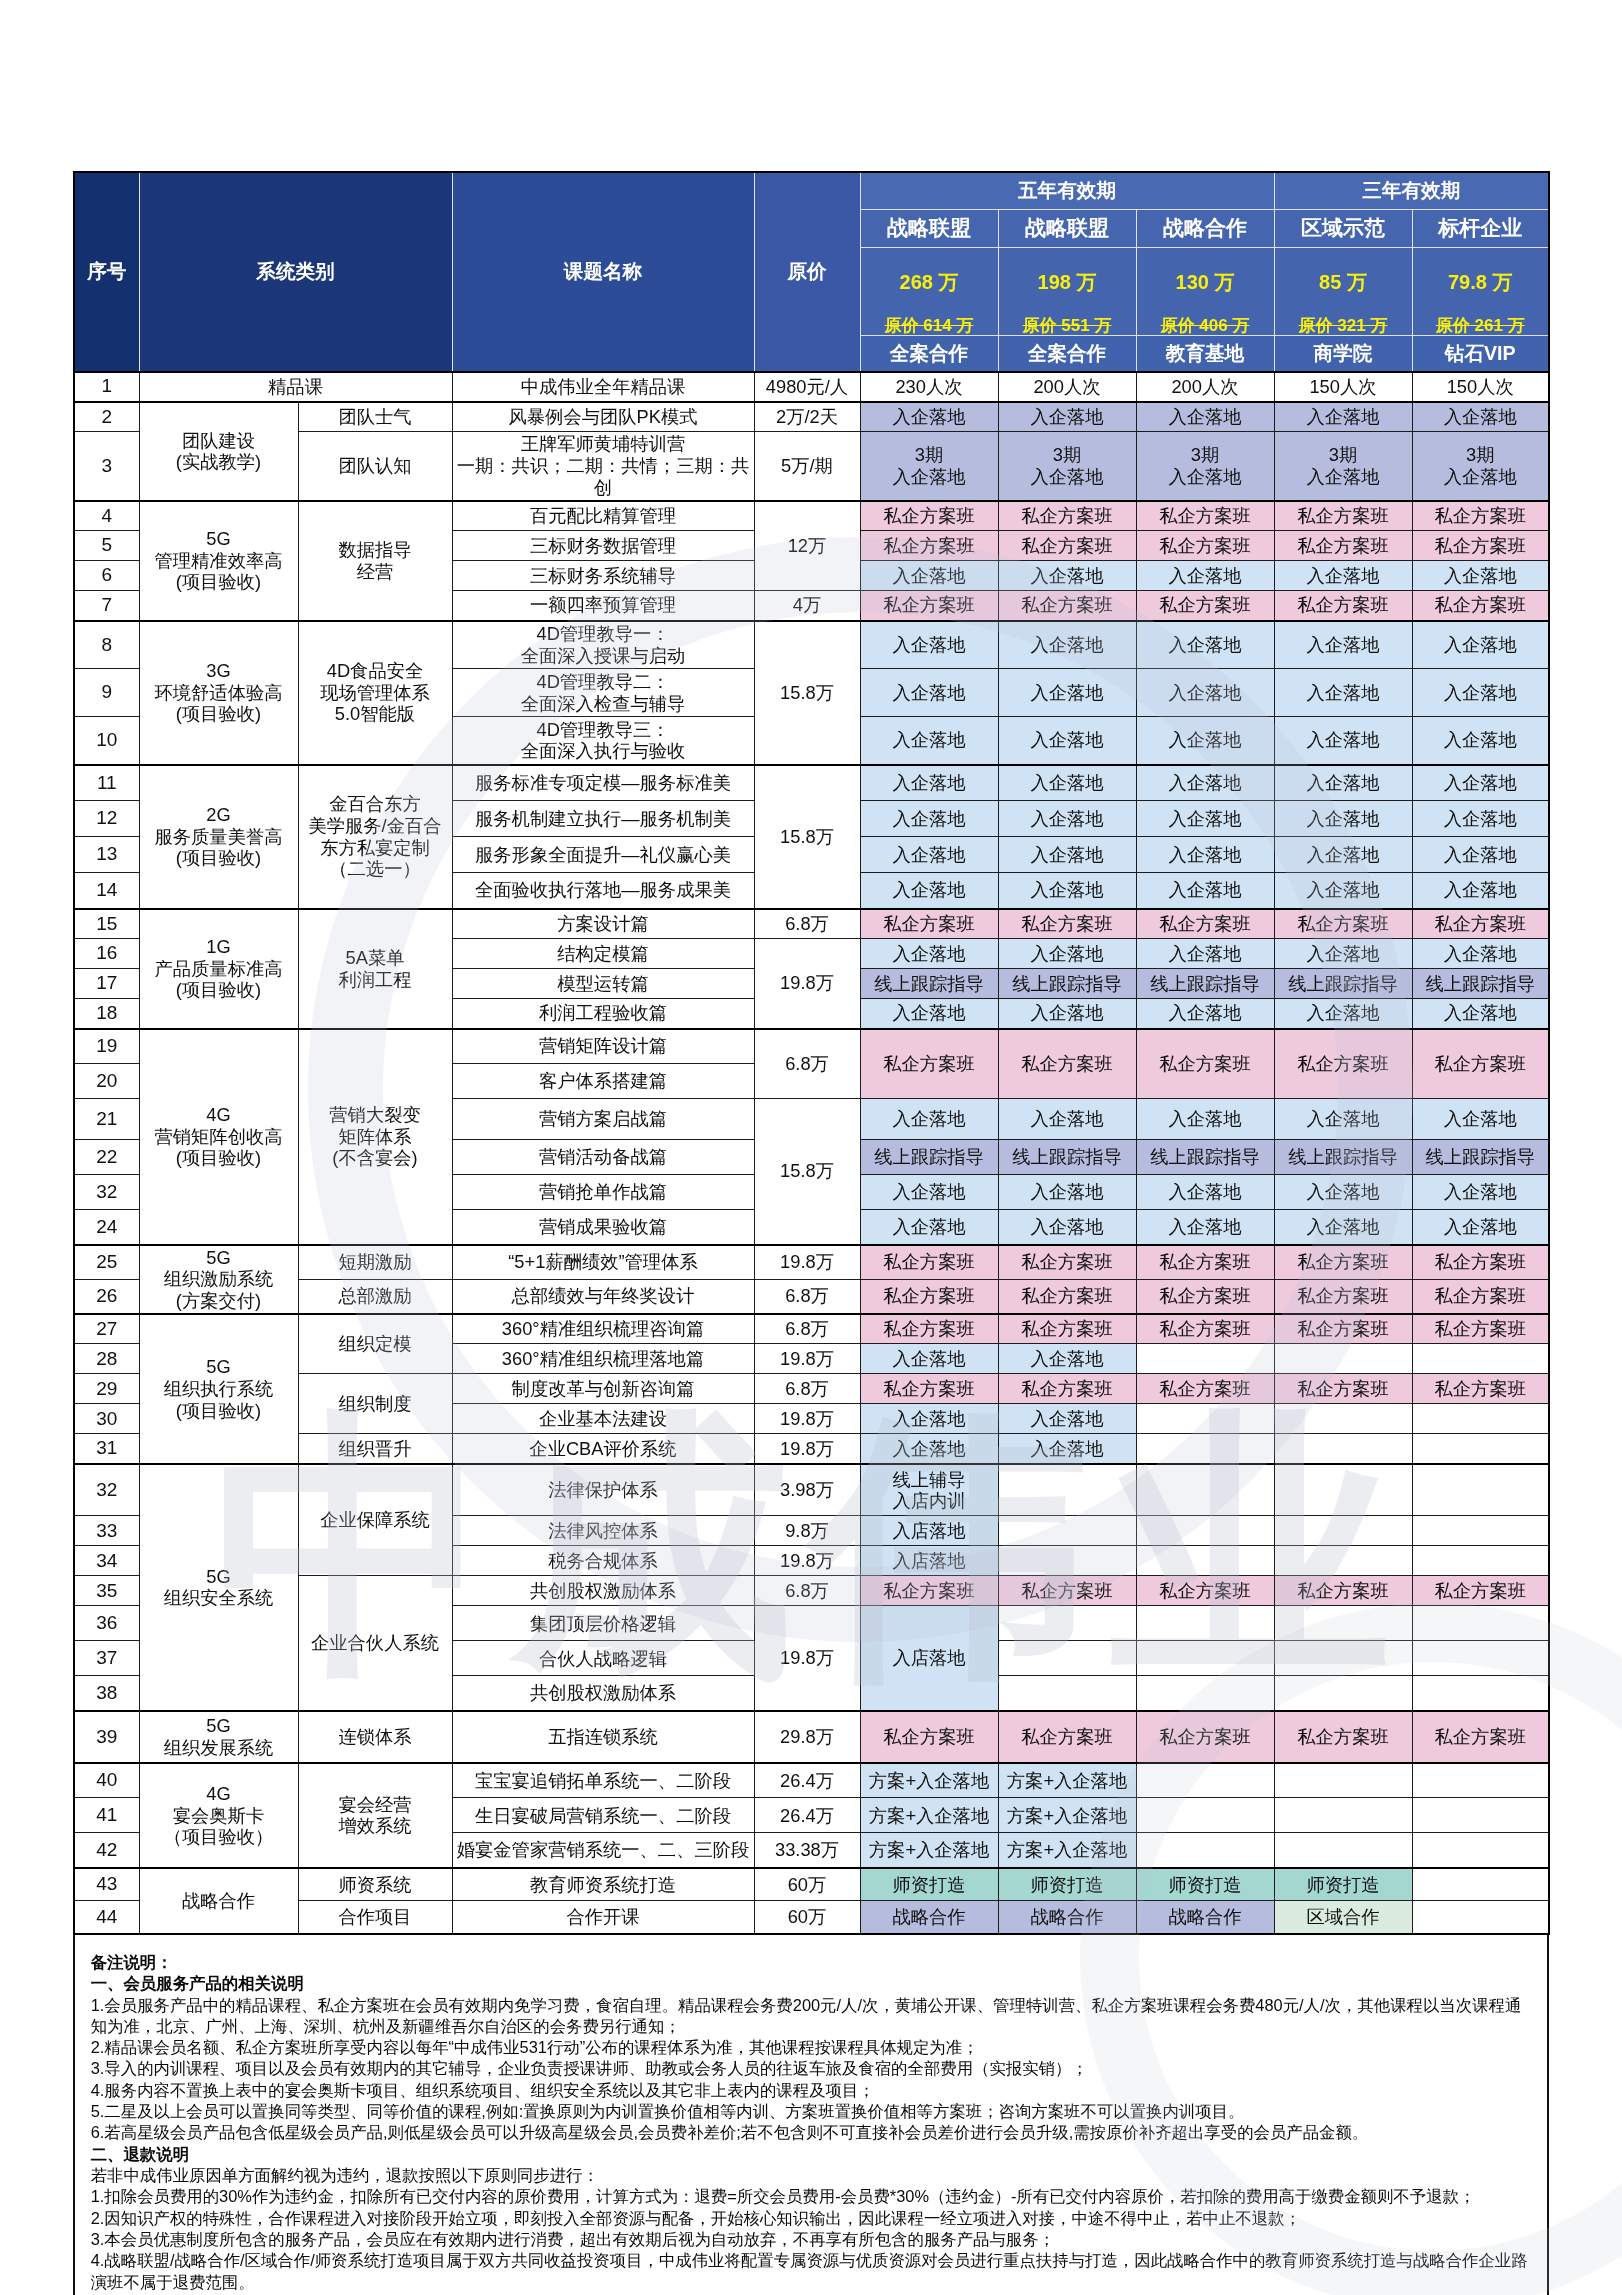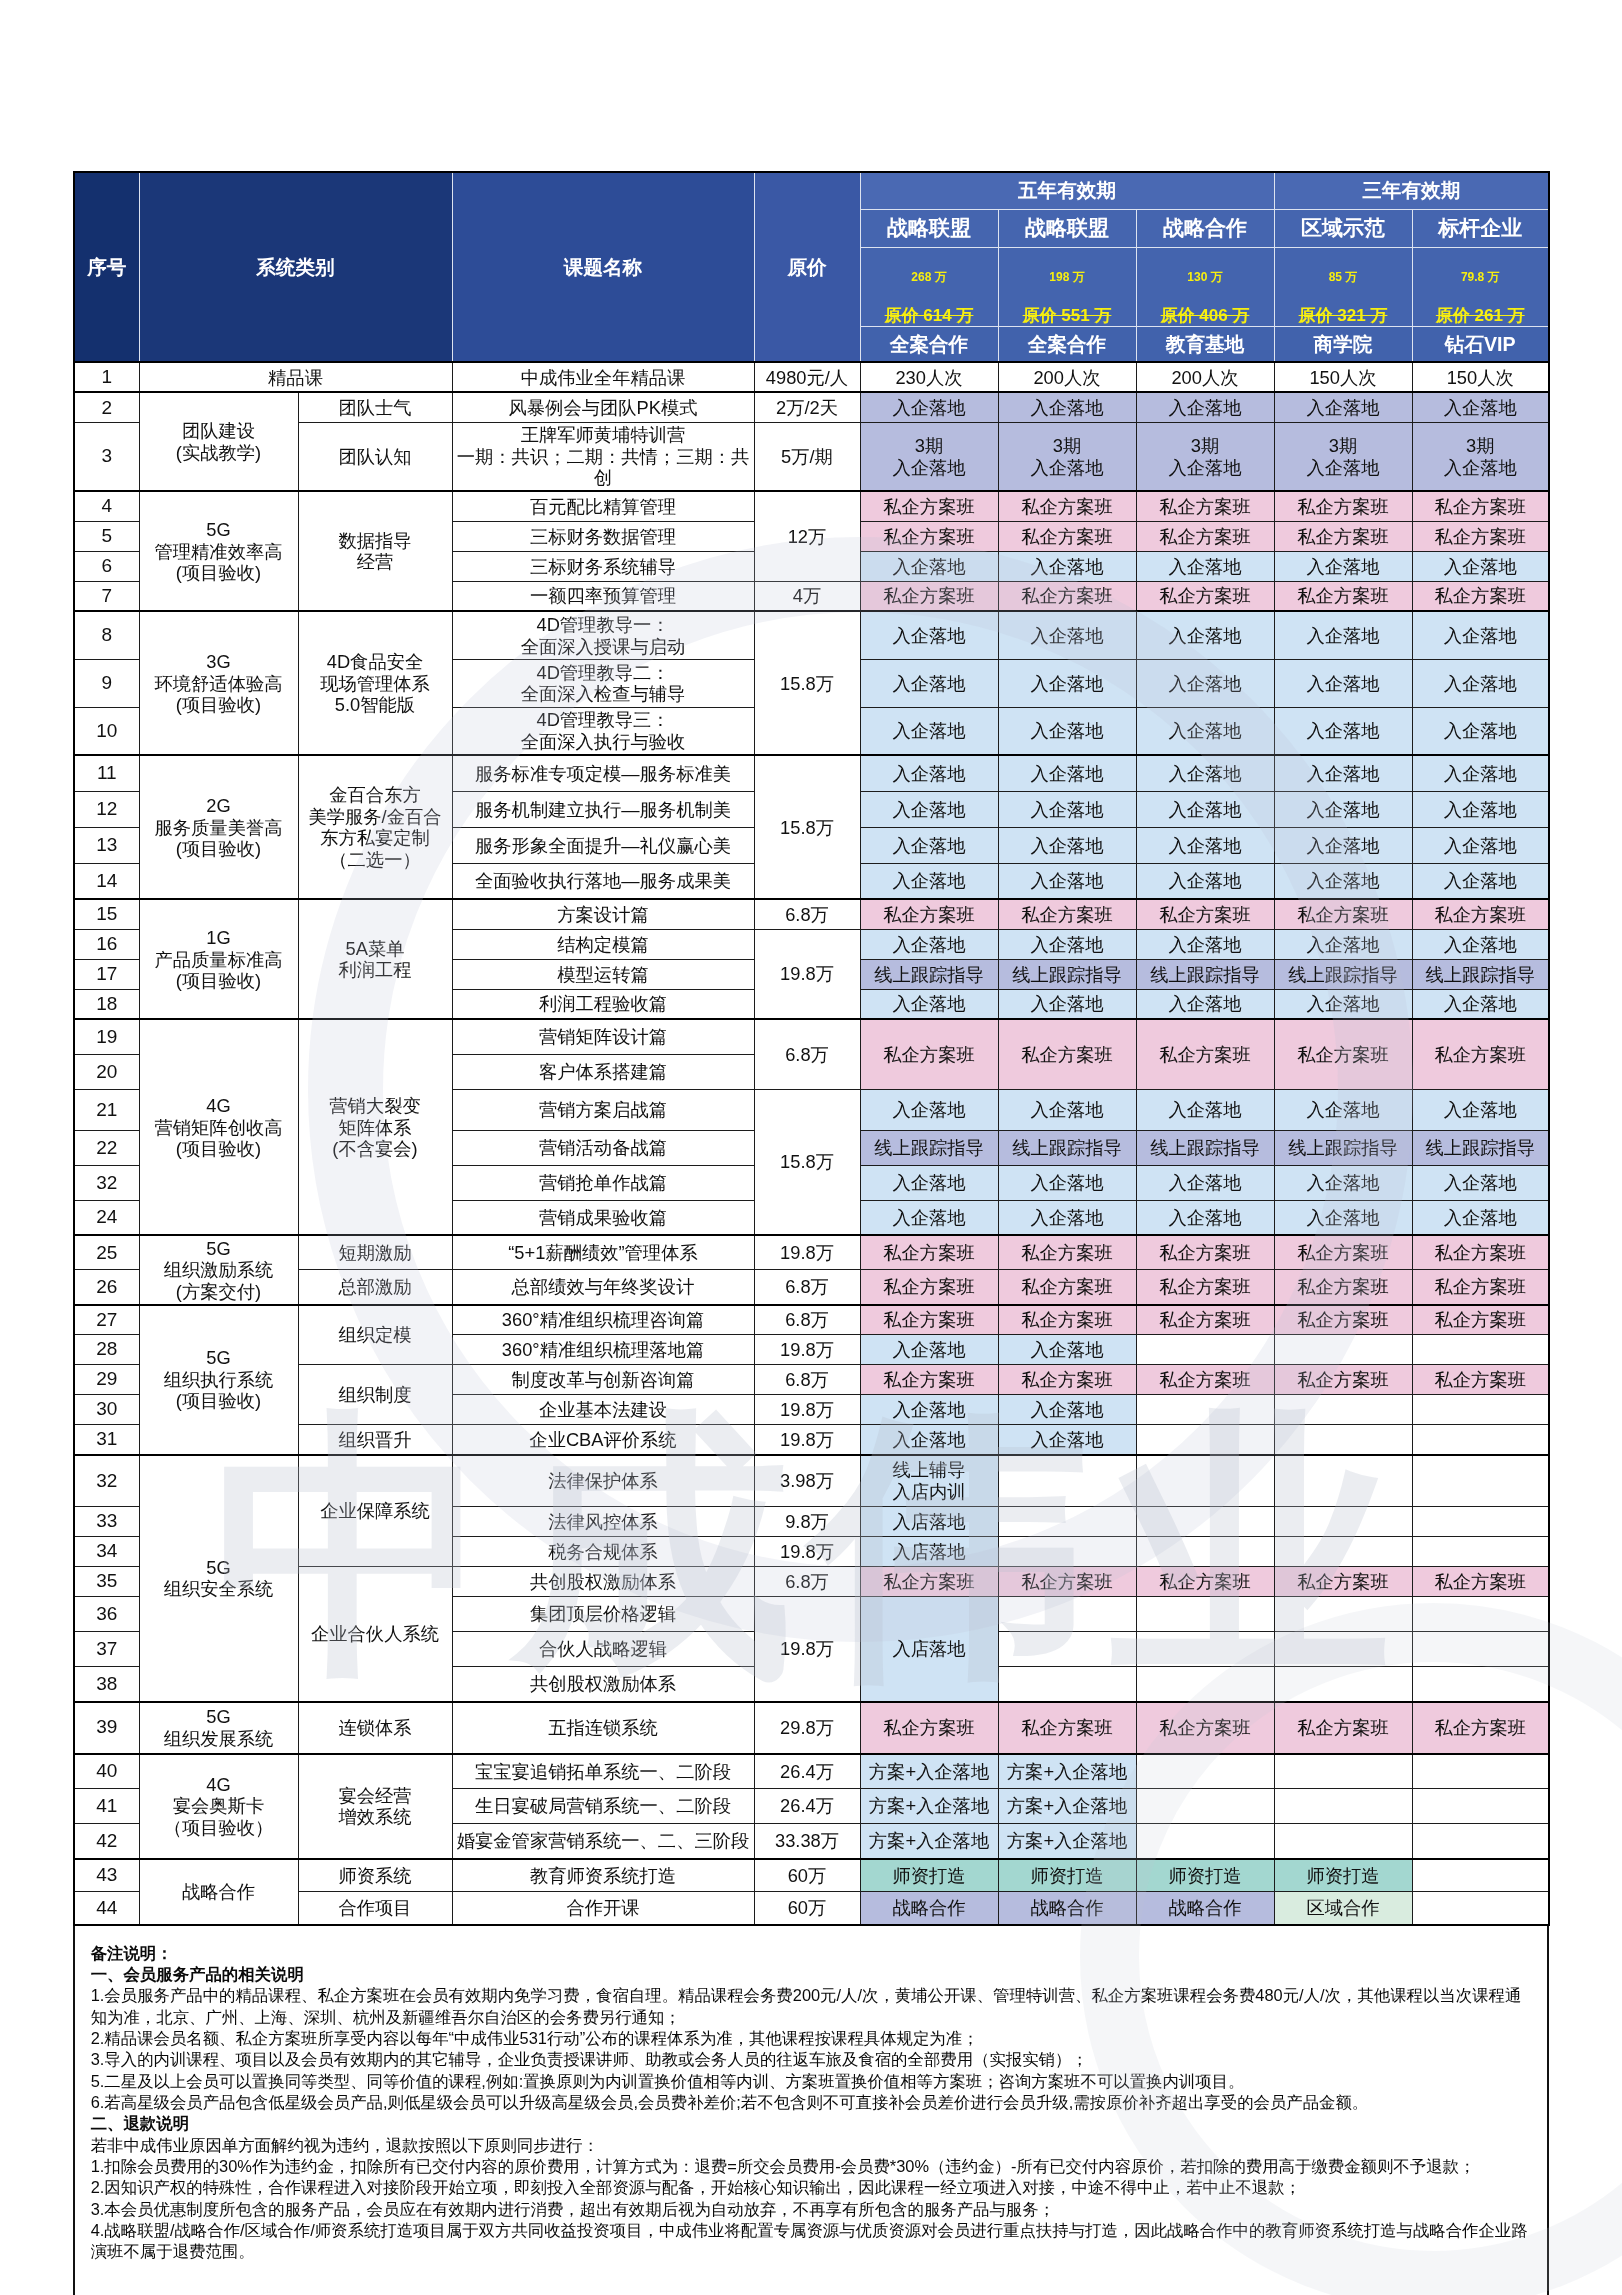--- a/index.html
+++ b/index.html
@@ -14,21 +14,21 @@
   thead th{border:1.3px solid #dde3f0;color:#fff;font-weight:700;font-size:19.6px;}
   thead tr.hr1{height:37px;}thead tr.hr2{height:38px;}thead tr.hr3{height:41px;}thead tr.hr4{height:36px;}
   .hseq{background:#14306e;}
   .hcat{background:#1b3778;}
   .hcourse{background:#2d4c97;}
   .hprice{background:#3a58a5;}
   .hperiod{background:#4a69b3;}
   .htier{background:#4565af;font-size:21px;}
   .hpricecell{background:#4464ae;padding:0;}
   .hcoop{background:#4162ac;margin-top:42px;}
-  .sale{color:#f8ef0f;font-size:12px;font-weight:700;line-height:1.15;}
+  .sale{color:#f8ef0f;font-size:20px;font-weight:700;line-height:1.15;}
   .orig{color:#f8ef0f;font-size:17px;font-weight:700;text-decoration:line-through;line-height:1.1;}
   tbody td{font-size:18.3px;font-weight:500;background:#fff;line-height:1.18;}
   td.seq{font-size:19px;font-weight:400;}
   td.course{font-size:18.3px;}
   tr.grp > td{border-top:2.6px solid #000;}
   td.b-pv{background:#b6bcde;}
   td.b-pk{background:#efcadd;}
   td.b-lb{background:#cfe3f4;}
   td.b-tl{background:#a3d7d0;}
   td.b-gn{background:#d9ecdf;}
@@ -593,20 +593,21 @@
           </tr>
         </tbody>
     </table>
 
     <div class="notes" id="notes-box">
         <p class="bold">备注说明：</p>
         <p class="bold">一、会员服务产品的相关说明</p>
         <p>1.会员服务产品中的精品课程、私企方案班在会员有效期内免学习费，食宿自理。精品课程会务费200元/人/次，黄埔公开课、管理特训营、私企方案班课程会务费480元/人/次，其他课程以当次课程通知为准，北京、广州、上海、深圳、杭州及新疆维吾尔自治区的会务费另行通知；</p>
         <p>2.精品课会员名额、私企方案班所享受内容以每年“中成伟业531行动”公布的课程体系为准，其他课程按课程具体规定为准；</p>
         <p>3.导入的内训课程、项目以及会员有效期内的其它辅导，企业负责授课讲师、助教或会务人员的往返车旅及食宿的全部费用（实报实销）；</p>
+        <p>4.服务内容不置换上表中的宴会奥斯卡项目、组织系统项目、组织安全系统以及其它非上表内的课程及项目；</p>
         <p>5.二星及以上会员可以置换同等类型、同等价值的课程,例如:置换原则为内训置换价值相等内训、方案班置换价值相等方案班；咨询方案班不可以置换内训项目。</p>
         <p>6.若高星级会员产品包含低星级会员产品,则低星级会员可以升级高星级会员,会员费补差价;若不包含则不可直接补会员差价进行会员升级,需按原价补齐超出享受的会员产品金额。</p>
         <p class="bold">二、退款说明</p>
         <p>若非中成伟业原因单方面解约视为违约，退款按照以下原则同步进行：</p>
         <p>1.扣除会员费用的30%作为违约金，扣除所有已交付内容的原价费用，计算方式为：退费=所交会员费用-会员费*30%（违约金）-所有已交付内容原价，若扣除的费用高于缴费金额则不予退款；</p>
         <p>2.因知识产权的特殊性，合作课程进入对接阶段开始立项，即刻投入全部资源与配备，开始核心知识输出，因此课程一经立项进入对接，中途不得中止，若中止不退款；</p>
         <p>3.本会员优惠制度所包含的服务产品，会员应在有效期内进行消费，超出有效期后视为自动放弃，不再享有所包含的服务产品与服务；</p>
         <p>4.战略联盟/战略合作/区域合作/师资系统打造项目属于双方共同收益投资项目，中成伟业将配置专属资源与优质资源对会员进行重点扶持与打造，因此战略合作中的教育师资系统打造与战略合作企业路演班不属于退费范围。</p>
       </div>
   </div>

